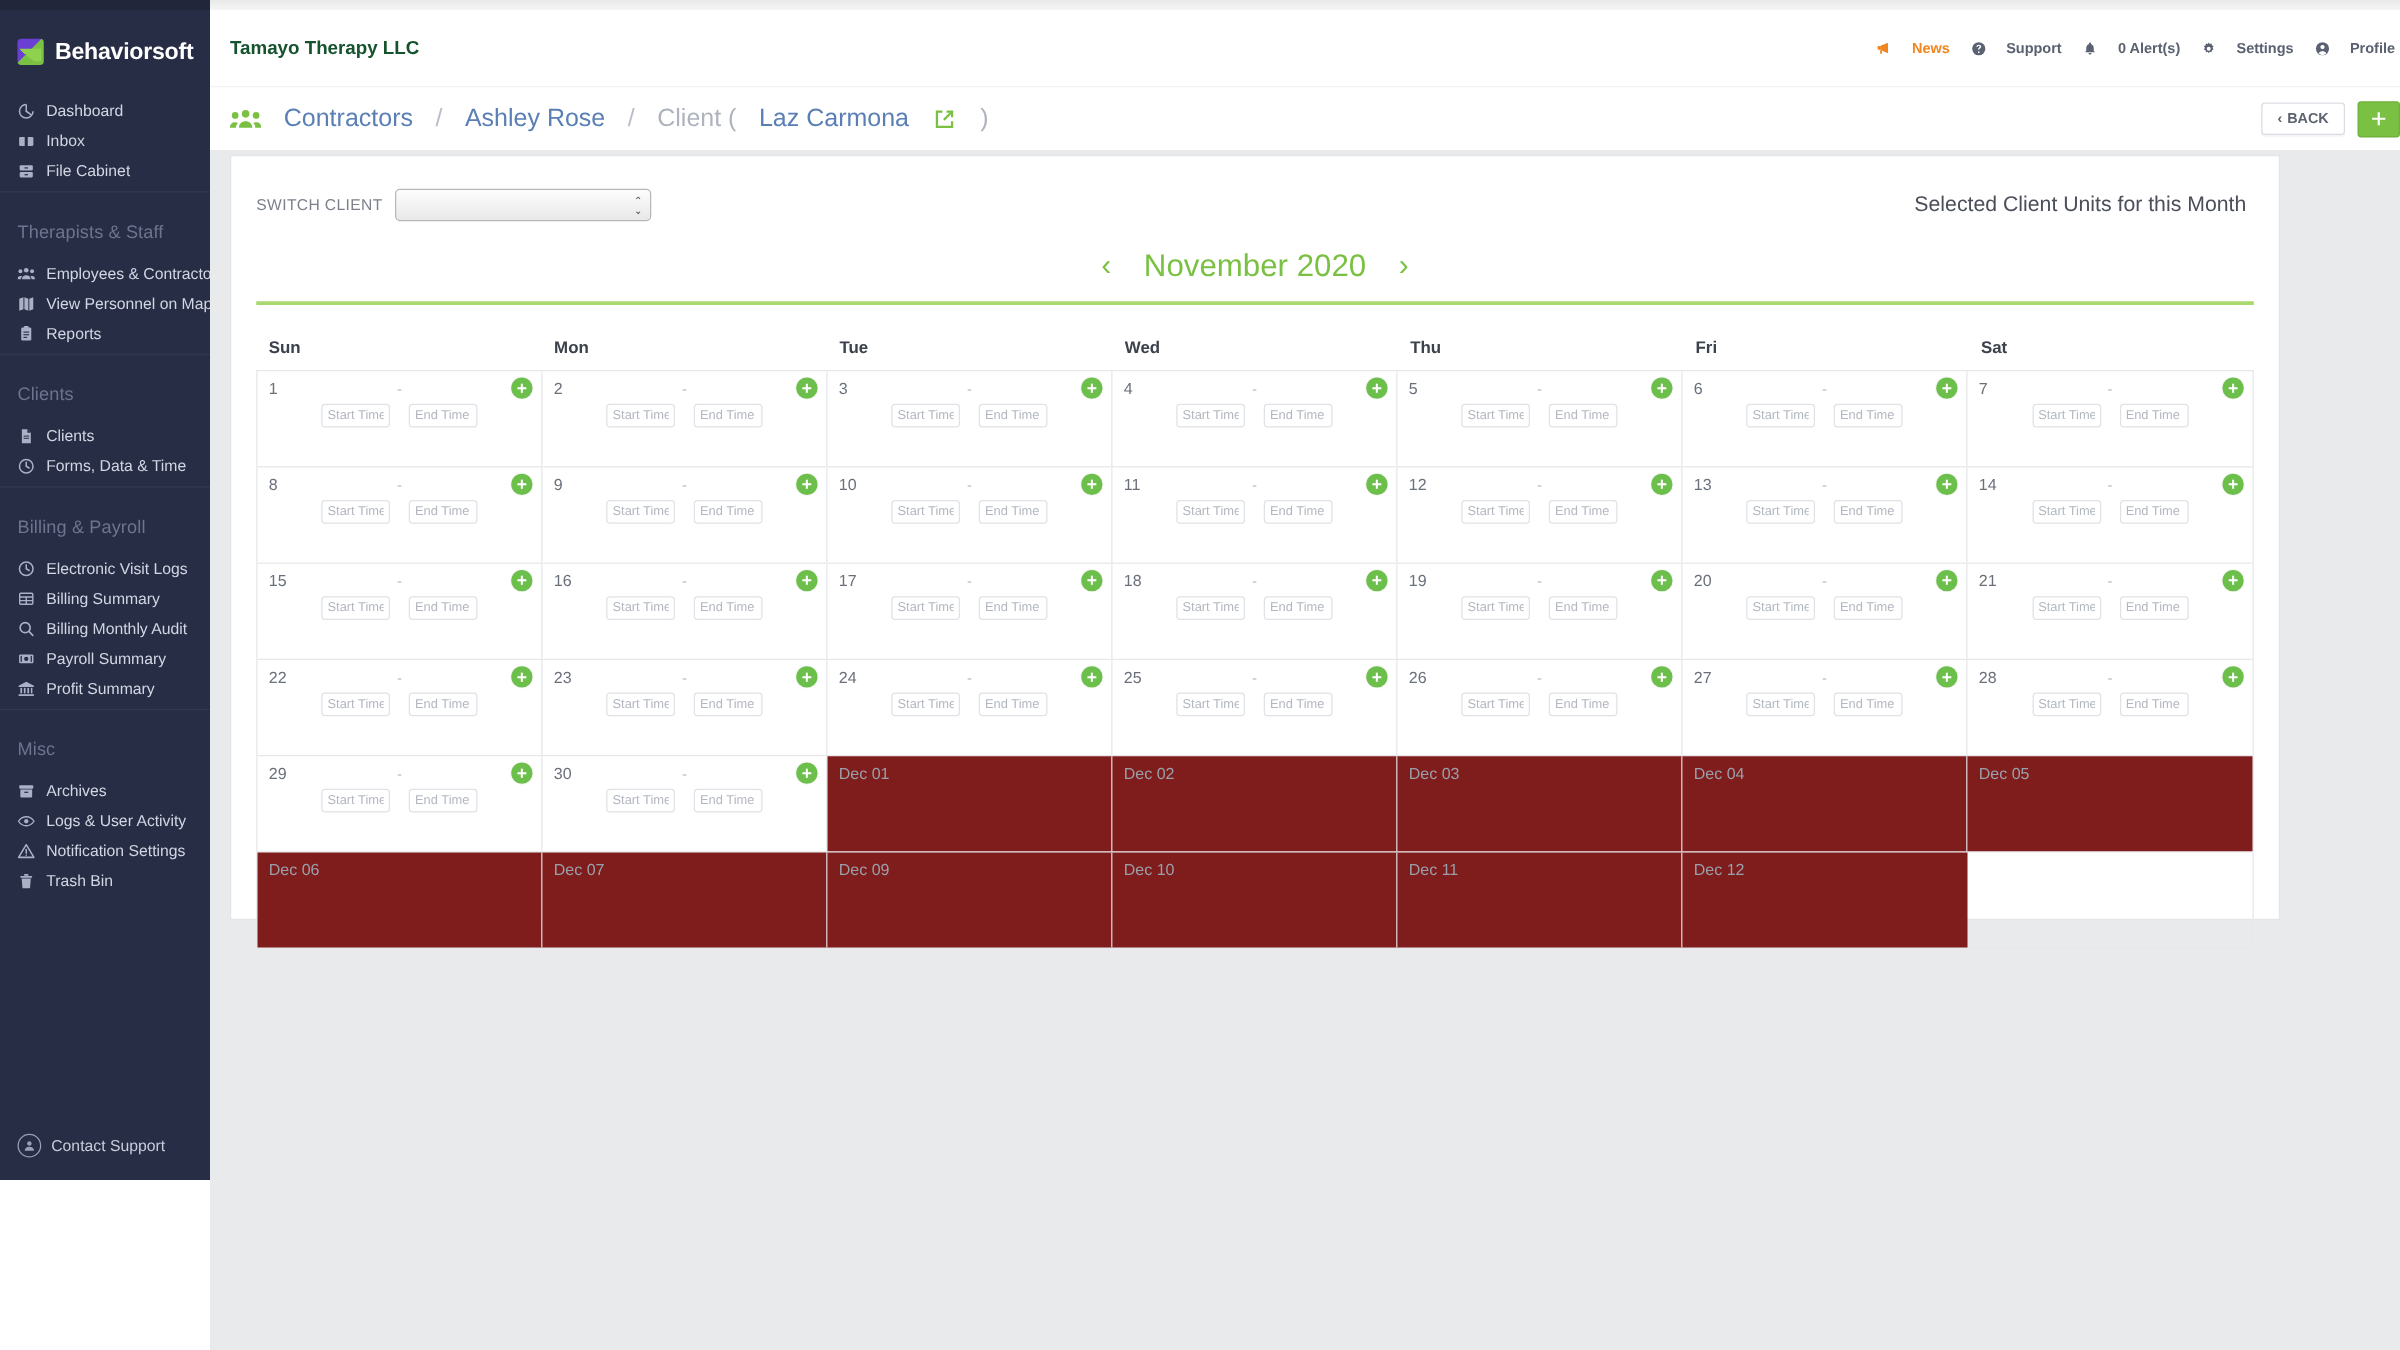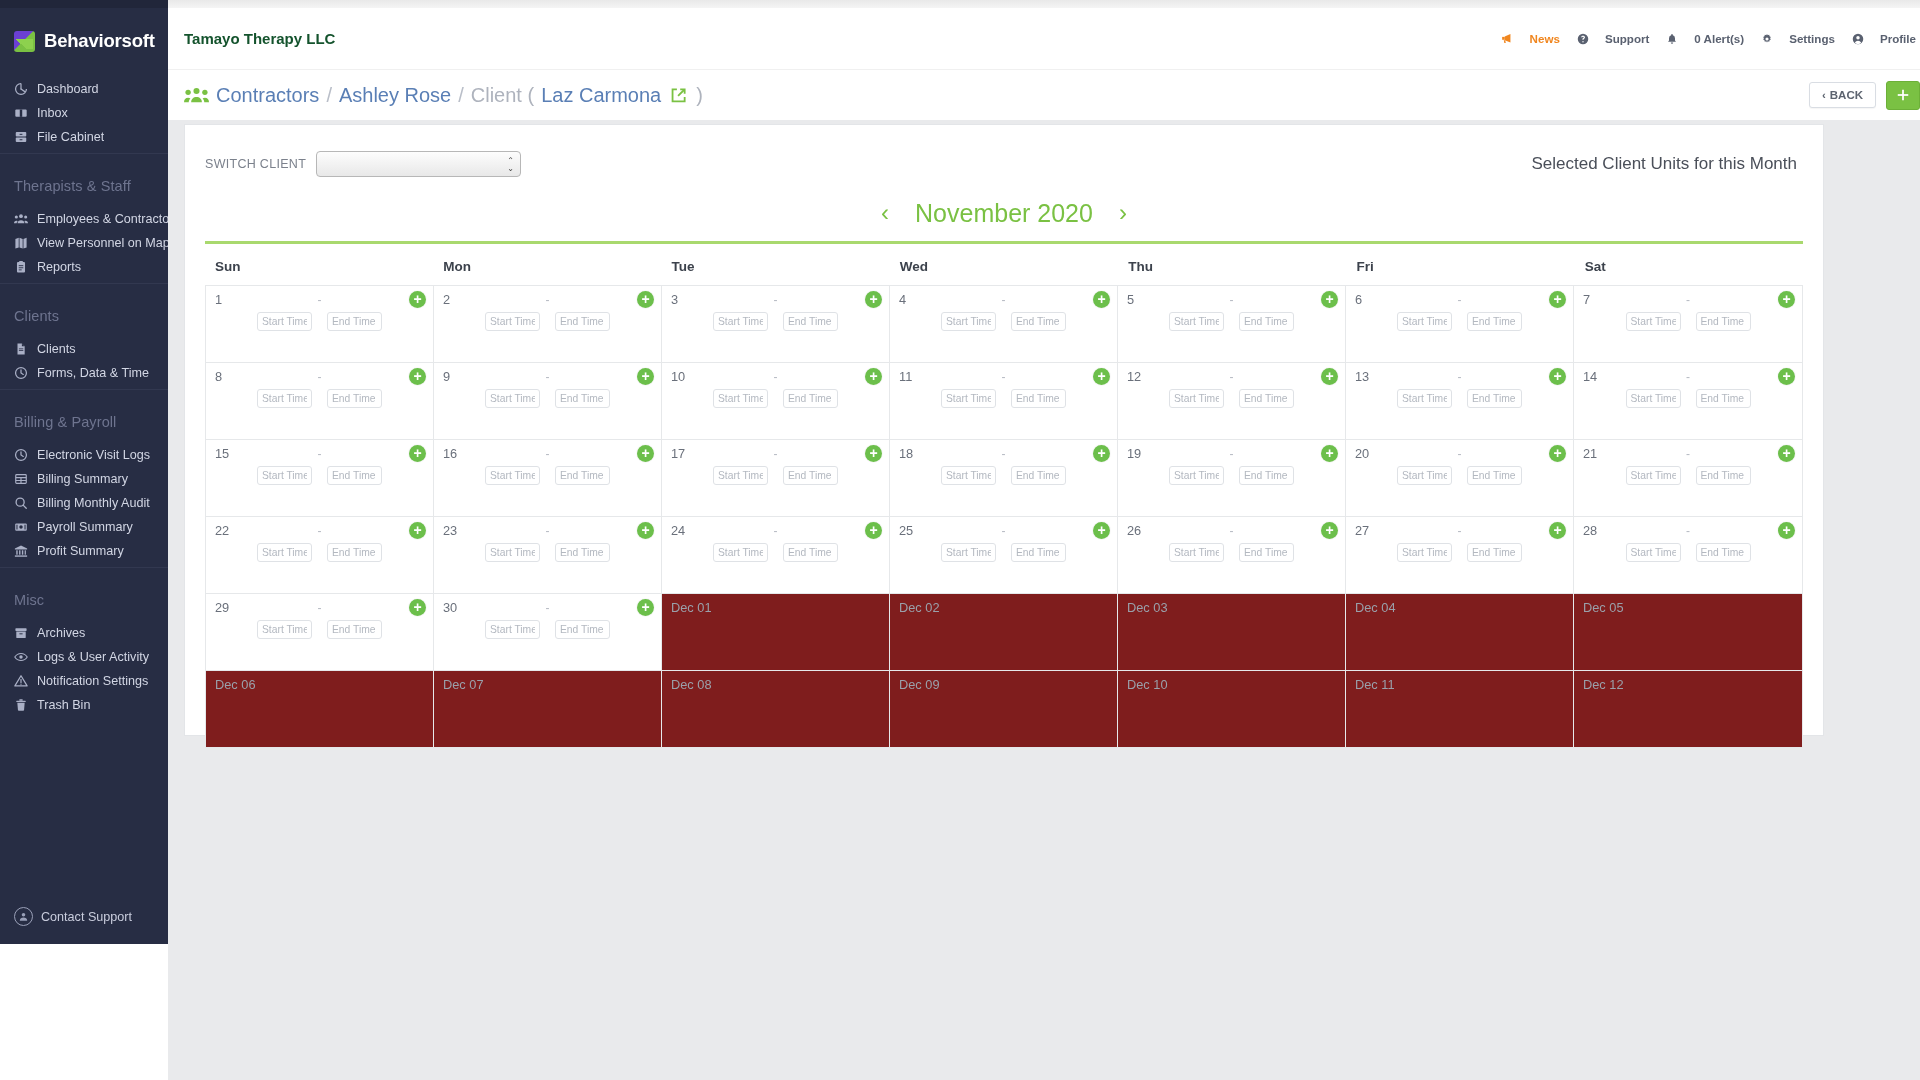--- a/index.html
+++ b/index.html
@@ -91,21 +91,21 @@
   .topnav-item.news { color:#f0861f; }
   .topnav-item svg { display:block; }
 
   
   #crumbbar {
     position:absolute; left:168px; top:70px; right:0; height:50px;
     background:#fff;
     display:flex; align-items:center; justify-content:space-between;
     padding:0 0 0 16px;
   }
-  #crumb { display:flex; align-items:center; gap:7px; font-size:20px; }
+  #crumb { display:flex; align-items:center; gap:18px; font-size:20px; }
   #crumb .people-ico { color:#7ac143; display:flex; }
   .crumb-link { color:#5a7fb5; cursor:pointer; }
   .crumb-sep { color:#b9bec8; }
   .crumb-plain { color:#aeb3bd; }
   .crumb-client { color:#5a7fb5; cursor:pointer; }
   .ext-ico { color:#7ac143; display:inline-flex; vertical-align:-3px; margin:0 2px; }
   #crumb-actions { display:flex; align-items:center; gap:10px; padding-right:0; }
   .btn-back {
     display:flex; align-items:center; gap:4px;
     background:#fff; border:1px solid #d9dde3; border-radius:3px;
@@ -154,21 +154,21 @@
     display:flex; align-items:center; justify-content:center;
     gap:26px; height:56px;
   }
   .month-arrow {
     color:#7ac143; font-size:24px; cursor:pointer; line-height:1;
     user-select:none;
   }
   #month-label { font-size:25px; color:#7ac143; font-weight:normal; }
 
   
-  #calendar { border-top:3px solid #a9d96e; padding-top:1px; }
+  #calendar { border-top:3px solid #a9d96e; padding-top:12px; }
   #dow-row { display:grid; grid-template-columns:repeat(7,1fr); }
   .dow {
     font-size:13.5px; font-weight:bold; color:#3c424c;
     padding:14px 0 11px 10px;
   }
   #weeks { border:1px solid #e6e8ea; border-bottom:none; }
   .week {
     display:grid; grid-template-columns:repeat(7,1fr);
     border-bottom:1px solid #e6e8ea;
   }
@@ -911,23 +911,20 @@
             </div>
           </div>
           <div class="week">
             <div class="cell muted">
               <div class="cell-num">Dec 06</div>
             </div>
             <div class="cell muted">
               <div class="cell-num">Dec 07</div>
             </div>
             <div class="cell muted">
-              <div class="cell-num">Dec 08</div>
-            </div>
-            <div class="cell muted">
               <div class="cell-num">Dec 09</div>
             </div>
             <div class="cell muted">
               <div class="cell-num">Dec 10</div>
             </div>
             <div class="cell muted">
               <div class="cell-num">Dec 11</div>
             </div>
             <div class="cell muted">
               <div class="cell-num">Dec 12</div>

